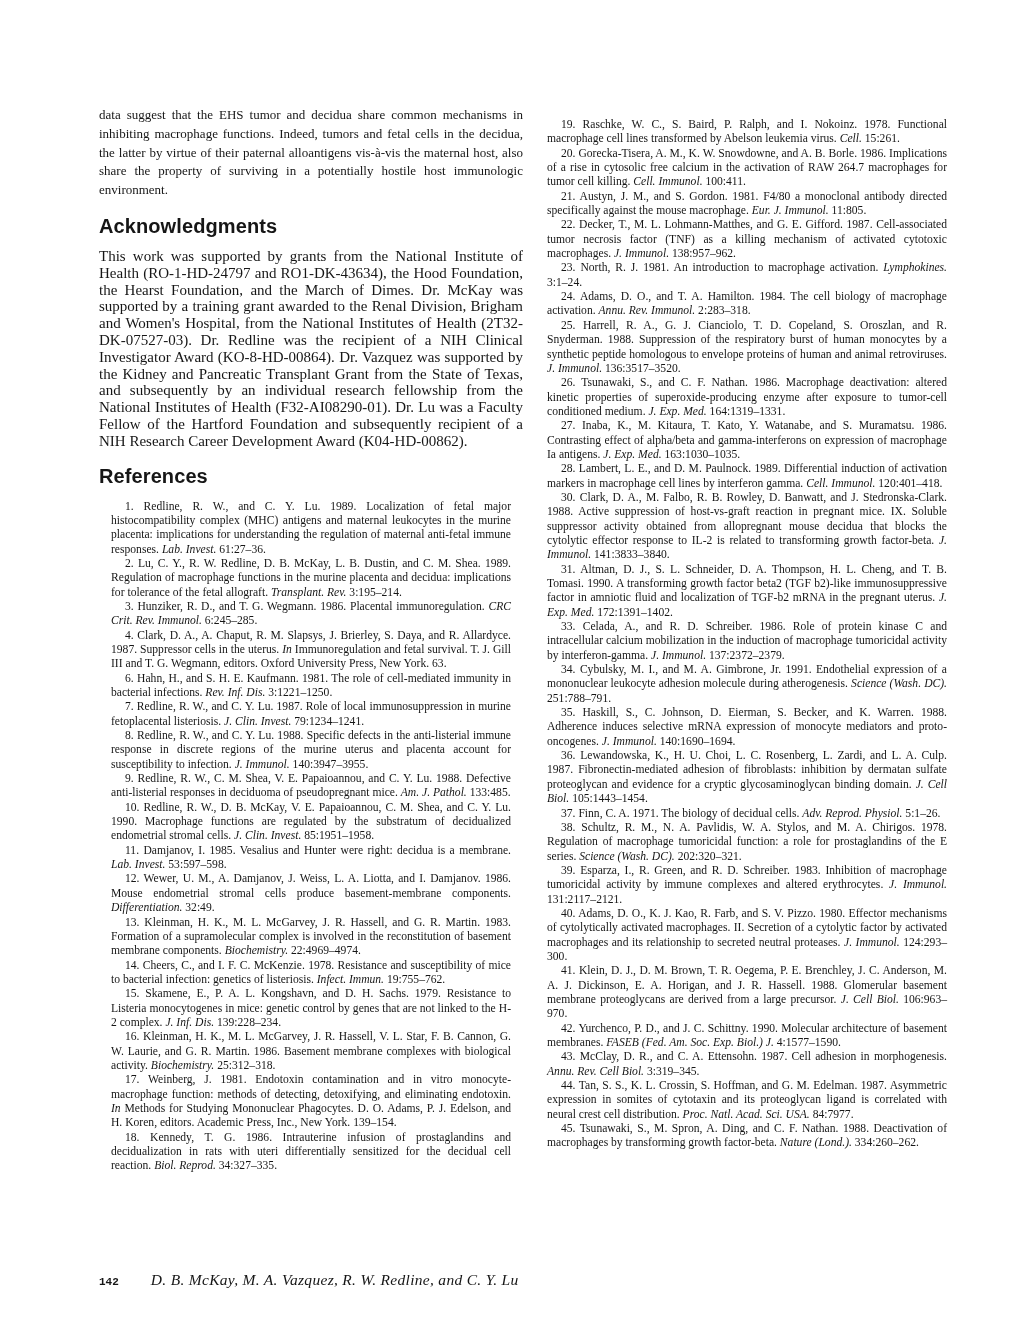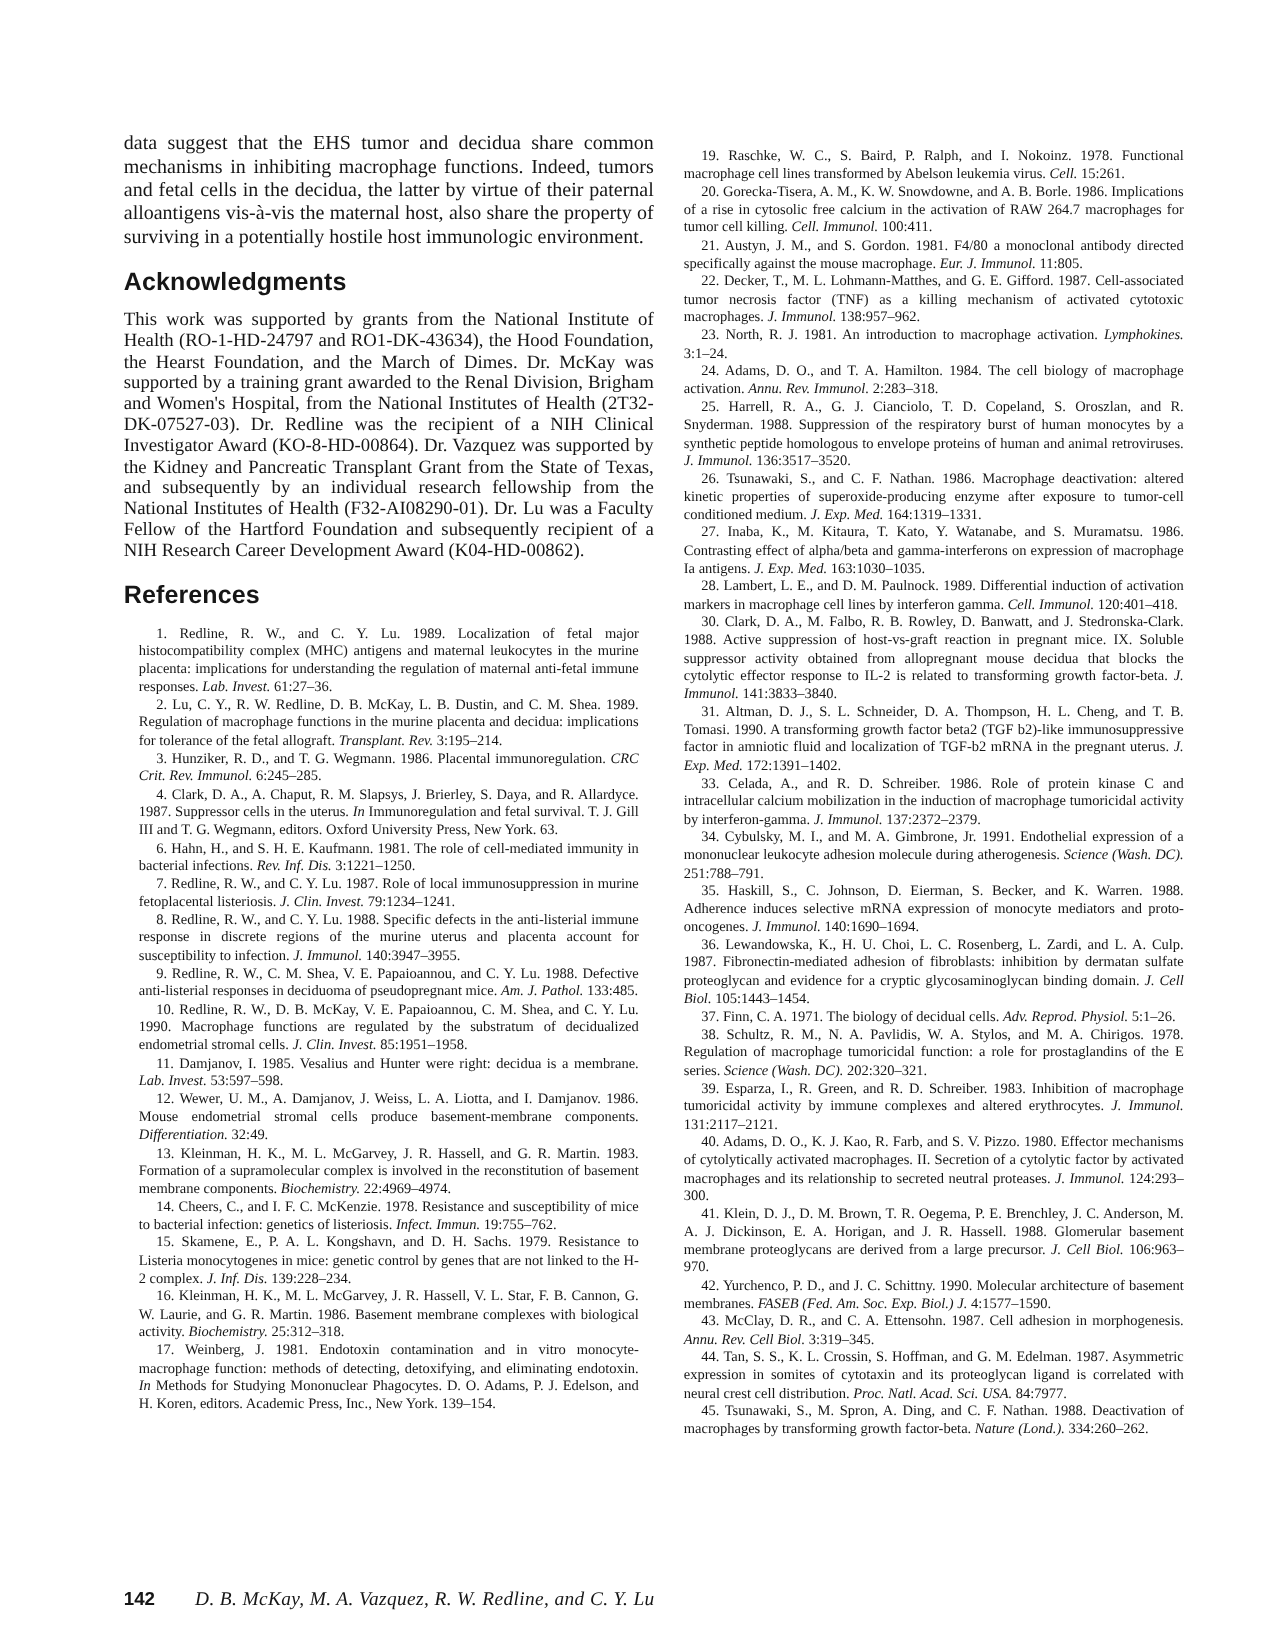--- a/index.html
+++ b/index.html
@@ -18,21 +18,21 @@
   }
   .col {
     position: absolute;
     top: 106px;
     width: 424px;
   }
   .col-left  { left: 99px; }
   .col-right { left: 535px; }
 
   .lead {
-    font-size: 16px;
+    font-size: 13px;
     line-height: 18.8px;
     text-align: justify;
     margin: 0;
   }
   .section-heading {
     font-family: "Liberation Sans", sans-serif;
     font-weight: 700;
     font-size: 20px;
     letter-spacing: 0.1px;
     margin: 15px 0 10px 0;
@@ -55,23 +55,23 @@
 
   .footer {
     position: absolute;
     left: 99px;
     top: 1271px;
     display: flex;
     align-items: baseline;
     gap: 32px;
   }
   .page-number {
-    font-family: Liberation Sans, sans-serif;
+    font-family: Liberation Mono, monospace;
     font-weight: 700;
-    font-size: 15px;
+    font-size: 11px;
   }
   .authors {
     font-style: italic;
     font-size: 15.5px;
     letter-spacing: 0.3px;
   }
 </style>
 </head>
 <body>
 
@@ -96,20 +96,21 @@
         <p class="ref">8. Redline, R. W., and C. Y. Lu. 1988. Specific defects in the anti-listerial immune response in discrete regions of the murine uterus and placenta account for susceptibility to infection. <i>J. Immunol.</i> 140:3947–3955.</p>
         <p class="ref">9. Redline, R. W., C. M. Shea, V. E. Papaioannou, and C. Y. Lu. 1988. Defective anti-listerial responses in deciduoma of pseudopregnant mice. <i>Am. J. Pathol.</i> 133:485.</p>
         <p class="ref">10. Redline, R. W., D. B. McKay, V. E. Papaioannou, C. M. Shea, and C. Y. Lu. 1990. Macrophage functions are regulated by the substratum of decidualized endometrial stromal cells. <i>J. Clin. Invest.</i> 85:1951–1958.</p>
         <p class="ref">11. Damjanov, I. 1985. Vesalius and Hunter were right: decidua is a membrane. <i>Lab. Invest.</i> 53:597–598.</p>
         <p class="ref">12. Wewer, U. M., A. Damjanov, J. Weiss, L. A. Liotta, and I. Damjanov. 1986. Mouse endometrial stromal cells produce basement-membrane components. <i>Differentiation.</i> 32:49.</p>
         <p class="ref">13. Kleinman, H. K., M. L. McGarvey, J. R. Hassell, and G. R. Martin. 1983. Formation of a supramolecular complex is involved in the reconstitution of basement membrane components. <i>Biochemistry.</i> 22:4969–4974.</p>
         <p class="ref">14. Cheers, C., and I. F. C. McKenzie. 1978. Resistance and susceptibility of mice to bacterial infection: genetics of listeriosis. <i>Infect. Immun.</i> 19:755–762.</p>
         <p class="ref">15. Skamene, E., P. A. L. Kongshavn, and D. H. Sachs. 1979. Resistance to Listeria monocytogenes in mice: genetic control by genes that are not linked to the H-2 complex. <i>J. Inf. Dis.</i> 139:228–234.</p>
         <p class="ref">16. Kleinman, H. K., M. L. McGarvey, J. R. Hassell, V. L. Star, F. B. Cannon, G. W. Laurie, and G. R. Martin. 1986. Basement membrane complexes with biological activity. <i>Biochemistry.</i> 25:312–318.</p>
         <p class="ref">17. Weinberg, J. 1981. Endotoxin contamination and in vitro monocyte-macrophage function: methods of detecting, detoxifying, and eliminating endotoxin. <i>In</i> Methods for Studying Mononuclear Phagocytes. D. O. Adams, P. J. Edelson, and H. Koren, editors. Academic Press, Inc., New York. 139–154.</p>
+        <p class="ref">18. Kennedy, T. G. 1986. Intrauterine infusion of prostaglandins and decidualization in rats with uteri differentially sensitized for the decidual cell reaction. <i>Biol. Reprod.</i> 34:327–335.</p>
       </div>
   </div>
 
   <div class="col col-right">
     <div class="refs">
         <p class="ref">19. Raschke, W. C., S. Baird, P. Ralph, and I. Nokoinz. 1978. Functional macrophage cell lines transformed by Abelson leukemia virus. <i>Cell.</i> 15:261.</p>
         <p class="ref">20. Gorecka-Tisera, A. M., K. W. Snowdowne, and A. B. Borle. 1986. Implications of a rise in cytosolic free calcium in the activation of RAW 264.7 macrophages for tumor cell killing. <i>Cell. Immunol.</i> 100:411.</p>
         <p class="ref">21. Austyn, J. M., and S. Gordon. 1981. F4/80 a monoclonal antibody directed specifically against the mouse macrophage. <i>Eur. J. Immunol.</i> 11:805.</p>
         <p class="ref">22. Decker, T., M. L. Lohmann-Matthes, and G. E. Gifford. 1987. Cell-associated tumor necrosis factor (TNF) as a killing mechanism of activated cytotoxic macrophages. <i>J. Immunol.</i> 138:957–962.</p>
         <p class="ref">23. North, R. J. 1981. An introduction to macrophage activation. <i>Lymphokines.</i> 3:1–24.</p>

